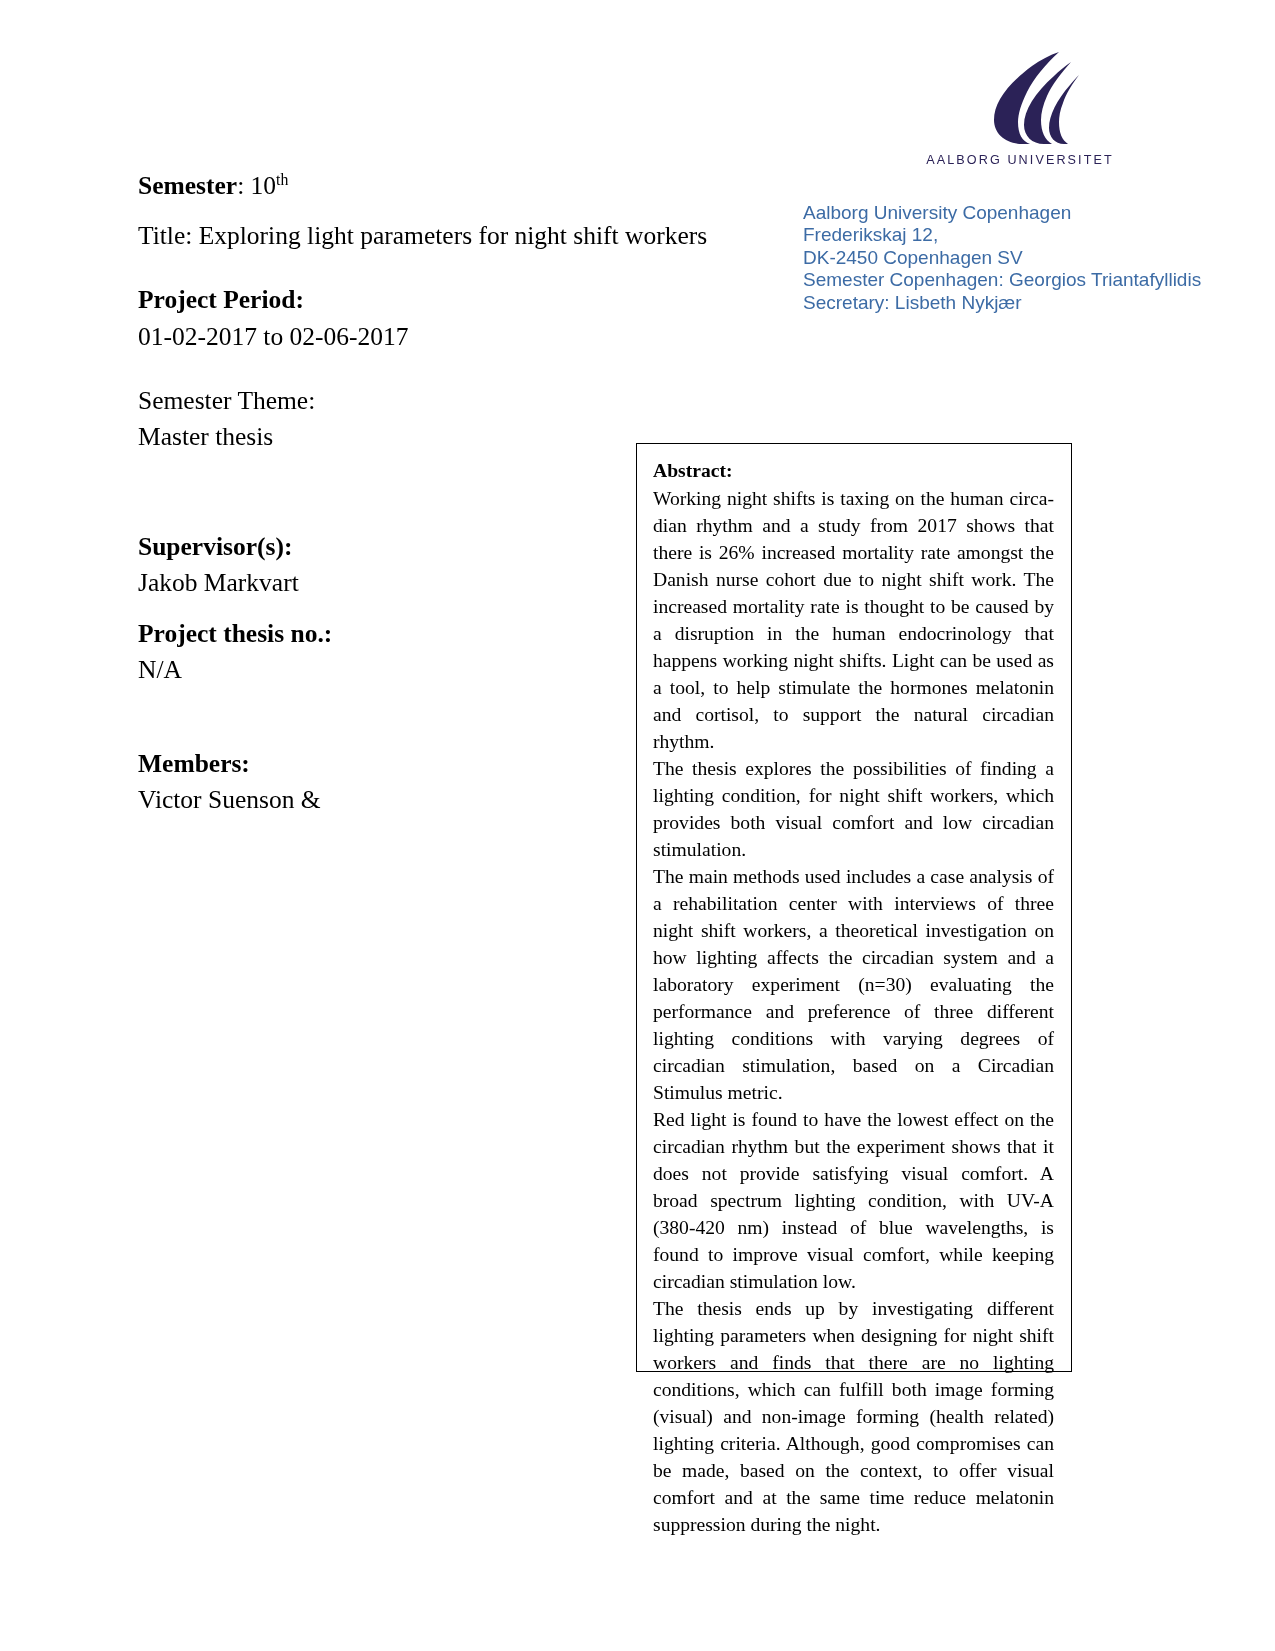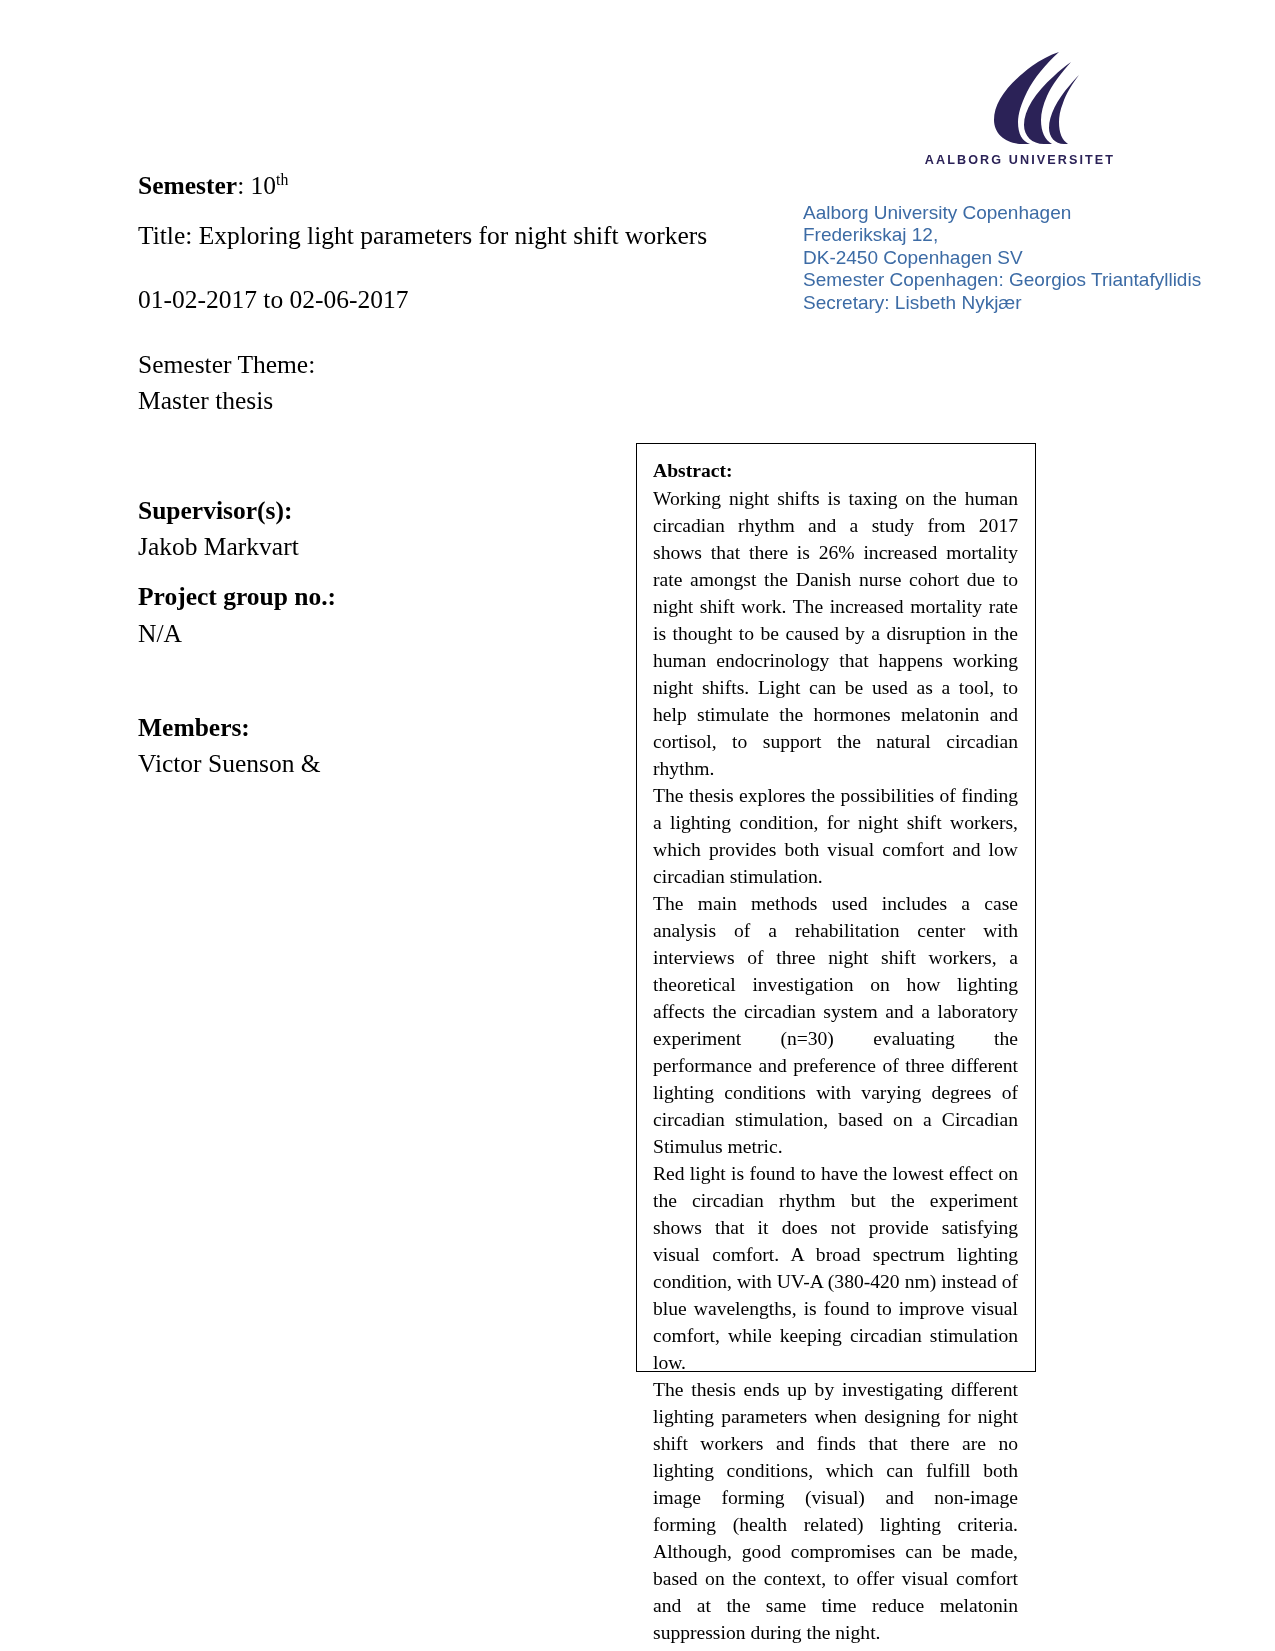--- a/index.html
+++ b/index.html
@@ -28,21 +28,21 @@
     display: block;
     margin: 0 auto;
     width: 120px;
     height: 92px;
   }
   #logo-wordmark {
     display: block;
     margin-top: 9px;
     font-family: "Liberation Sans", "DejaVu Sans", sans-serif;
     font-size: 12.6px;
-    font-weight: bold;
+    font-weight: normal;
     letter-spacing: 2.1px;
     color: #2b2257;
     white-space: nowrap;
   }
 
   
   #address-block {
     position: absolute;
     left: 803px;
     top: 202px;
@@ -70,21 +70,21 @@
   .gap-sm { height: 14px; }
   .gap-md { height: 28px; }
   .gap-lg { height: 58px; }
   .gap-xl { height: 74px; }
 
   
   #abstract-box {
     position: absolute;
     left: 636px;
     top: 443px;
-    width: 400px;
+    width: 436px;
     height: 929px;
     box-sizing: border-box;
     border: 1.4px solid #000000;
     padding: 14px 17px 10px 16px;
   }
   #abstract-title {
     font-weight: bold;
     font-size: 19.6px;
     line-height: 25.6px;
     margin-bottom: 1px;
@@ -123,35 +123,36 @@
   <div class="meta-line">
     <span class="meta-bold">Semester</span><span>: </span><span>10</span><span class="sup">th</span>
   </div>
 
   <div class="gap-sm"></div>
 
   <div class="meta-line">Title: Exploring light parameters for night shift workers</div>
 
   <div class="gap-md"></div>
 
+  <div class="meta-line meta-bold">Project Period:</div>
   <div class="meta-line">01-02-2017 to 02-06-2017</div>
 
   <div class="gap-md"></div>
 
   <div class="meta-line">Semester Theme:</div>
   <div class="meta-line">Master thesis</div>
 
   <div class="gap-xl"></div>
 
   <div class="meta-line meta-bold">Supervisor(s):</div>
   <div class="meta-line">Jakob Markvart</div>
 
   <div class="gap-sm"></div>
 
-  <div class="meta-line meta-bold">Project group no.:</div>
+  <div class="meta-line meta-bold">Project thesis no.:</div>
   <div class="meta-line">N/A</div>
 
   <div class="gap-lg"></div>
 
   <div class="meta-line meta-bold">Members:</div>
   <div class="meta-line">Victor Suenson &amp;</div>
 
 </div>
 
 <div id="abstract-box">

